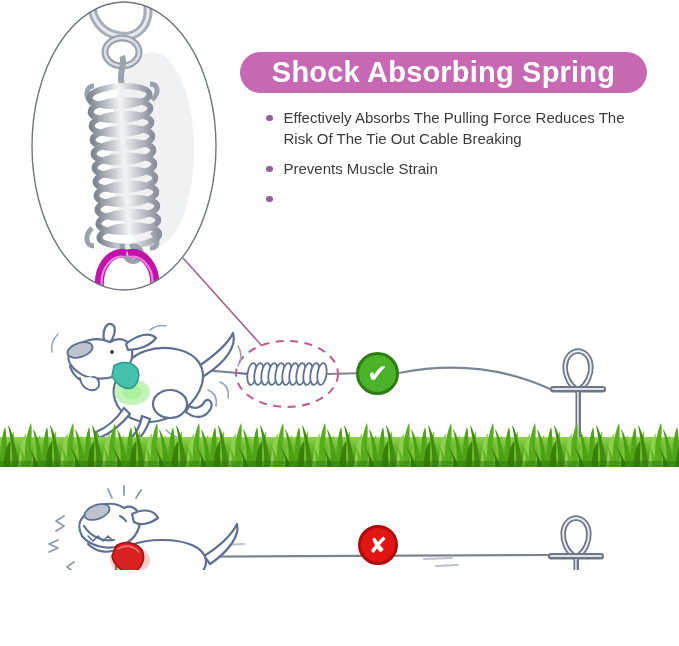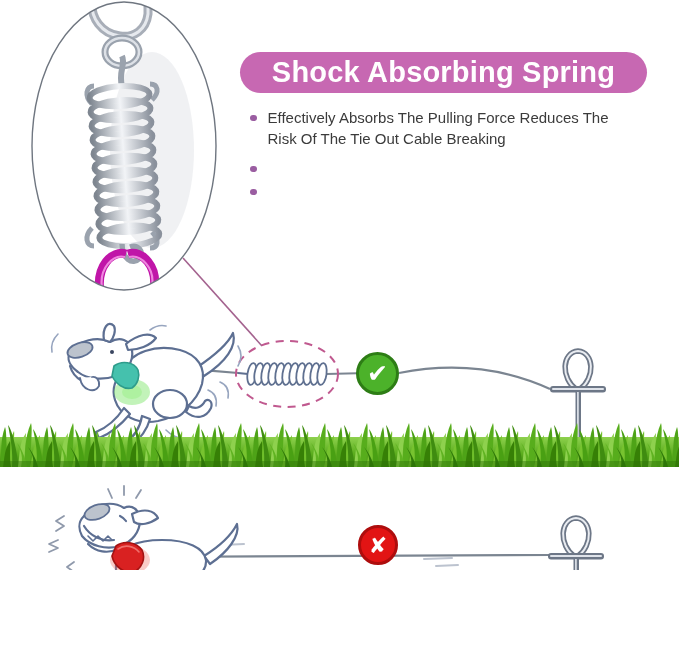--- a/index.html
+++ b/index.html
@@ -9,21 +9,21 @@
   }
   .canvas svg{position:absolute;left:0;top:0;}
   .title-banner{
     position:absolute;left:240px;top:52px;width:407px;height:41px;
     background:#c768b2;border-radius:21px;
     display:flex;align-items:center;justify-content:center;
     color:#ffffff;font-size:29px;font-weight:700;letter-spacing:.2px;
     white-space:nowrap;
   }
   .benefits{
-    position:absolute;left:248px;top:107px;width:405px;
+    position:absolute;left:264px;top:107px;width:405px;
     list-style:none;margin:0;padding:0;
   }
   .benefits li{
     display:flex;align-items:flex-start;margin:0 0 9px 0;
     color:#3b3b3b;font-size:15px;line-height:21px;
   }
   .benefits .dot{
     flex:0 0 auto;width:6.5px;height:6.5px;border-radius:50%;
     background:#9a5da1;margin:7.5px 11px 0 2px;
   }
@@ -236,20 +236,21 @@
     <span>Shock Absorbing Spring</span>
   </div>
 
   <ul class="benefits">
     <li>
       <span class="dot"></span>
       <span class="txt">Effectively Absorbs The Pulling Force Reduces The Risk Of The Tie Out Cable Breaking</span>
     </li>
     <li>
       <span class="dot"></span>
+      <span class="txt">Prevents Muscle Strain</span>
     </li>
     <li>
       <span class="dot"></span>
     </li>
   </ul>
 
   <div class="badge ok">
     <span>✔</span>
   </div>
   <div class="badge no">

